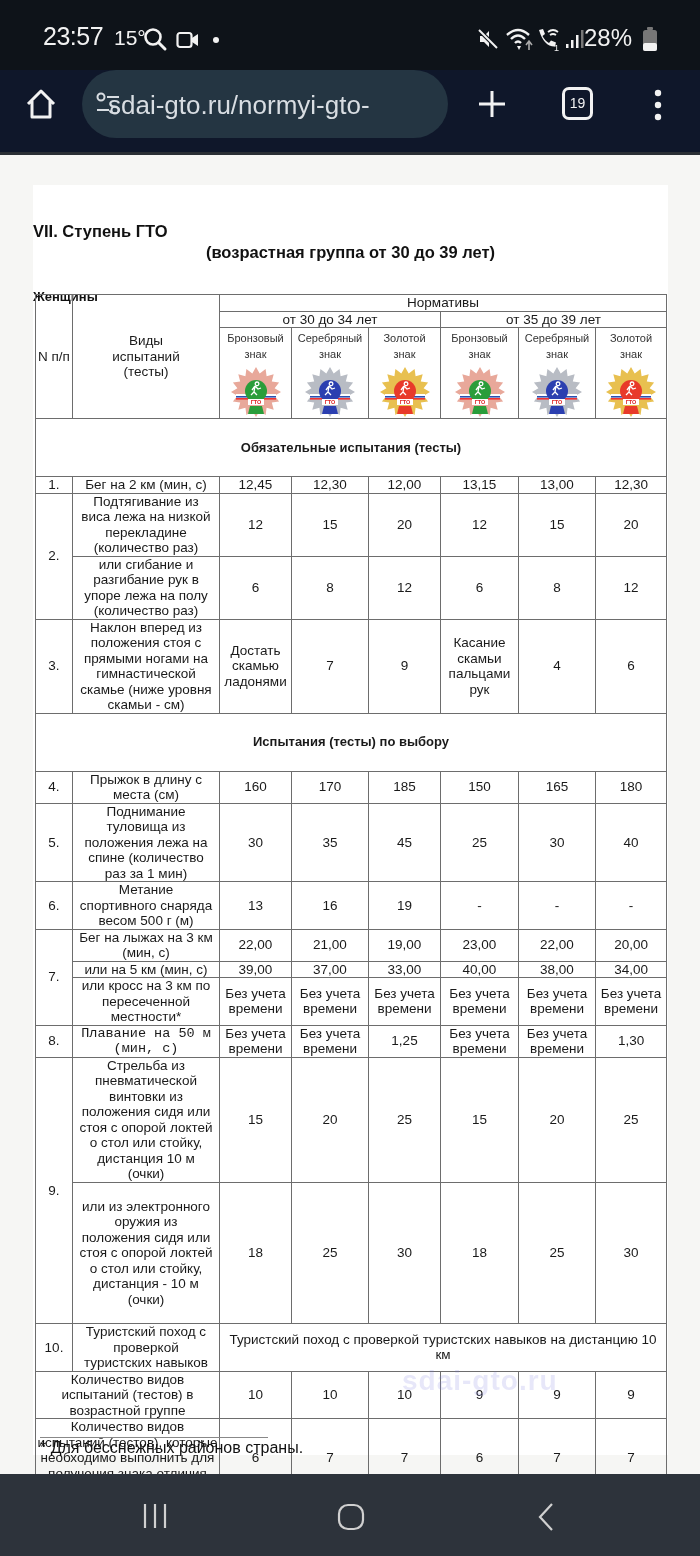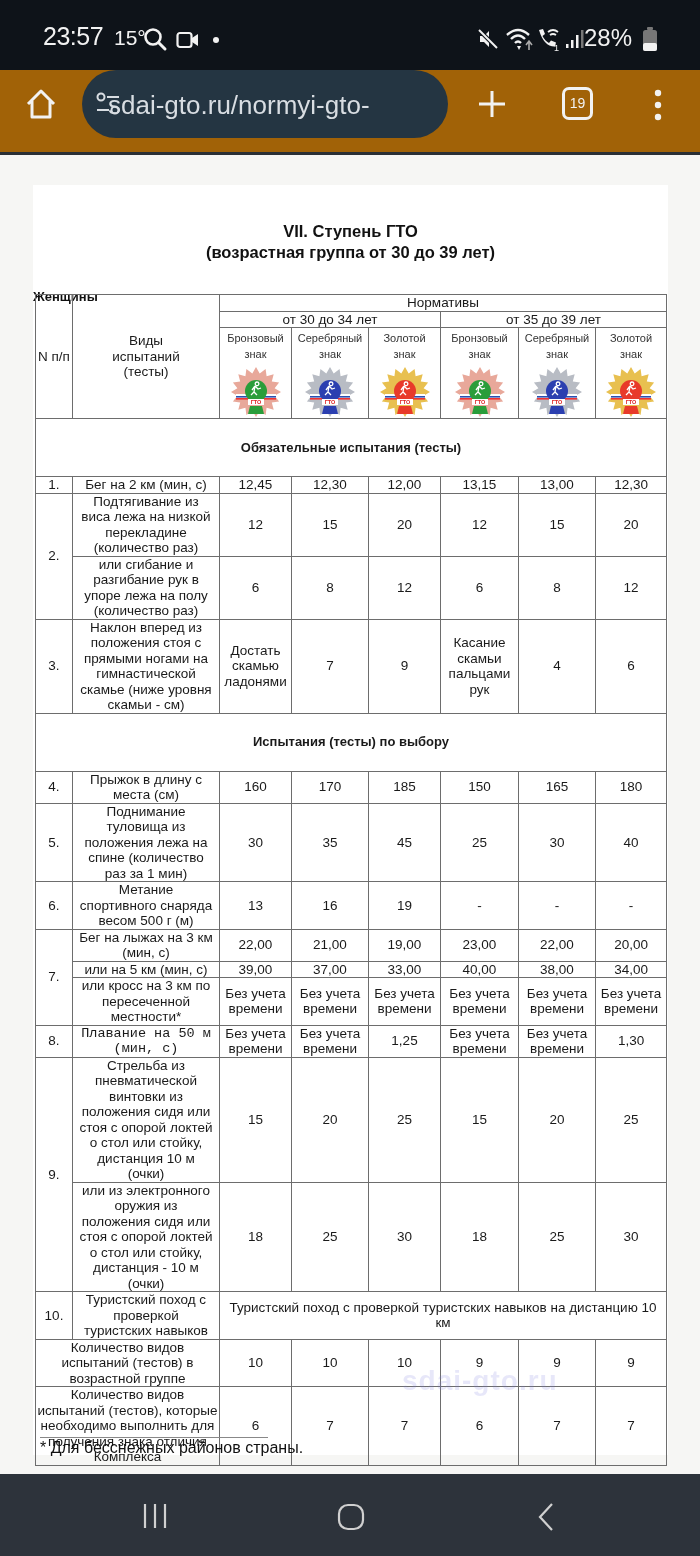--- a/index.html
+++ b/index.html
@@ -2,27 +2,27 @@
 <html><head>
 <meta charset="utf-8">
 <style>
   * { box-sizing: border-box; margin: 0; padding: 0; }
   html, body { width: 700px; height: 1556px; overflow: hidden; background: #f6f6f4; font-family: "Liberation Sans", sans-serif; }
   .statusbar { position: absolute; left: 0; top: 0; width: 700px; height: 70px; background: #0e1319; color: #f2f2f2; }
   .sb-time { position: absolute; left: 43px; top: 22px; font-size: 25px; letter-spacing: -0.5px; }
   .sb-temp { position: absolute; left: 114px; top: 26px; font-size: 21px; }
   .sb-icon { position: absolute; }
   .sb-right { position: absolute; right: 44px; top: 24px; font-size: 24px; }
-  .urlbar { position: absolute; left: 0; top: 70px; width: 700px; height: 83px; background: #a16207; }
+  .urlbar { position: absolute; left: 0; top: 70px; width: 700px; height: 83px; background: #0f172a; }
   .url-pill { position: absolute; left: 82px; top: 0px; width: 366px; height: 68px; background: #243542; border-radius: 34px; }
   .url-text { position: absolute; left: 108px; top: 20px; font-size: 26px; color: #d8dde2; white-space: nowrap; overflow: hidden; width: 338px; }
   .topshadow { position: absolute; left: 0; top: 152px; width: 700px; height: 3px; background: #2a2f35; }
   .page { position: absolute; left: 0; top: 155px; width: 700px; height: 1318px; background: #f6f6f4; }
   .doc { position: absolute; left: 33px; top: 30px; width: 635px; height: 1270px; background: #ffffff; }
-  .title1 { position: absolute; left: 0; width: 635px; top: 37px; text-align: center; font-weight: bold; font-size: 16.5px; color: #111; }
+  .title1 { position: absolute; left: 0; width: 635px; top: 37px; text-align: left; font-weight: bold; font-size: 16.5px; color: #111; }
   .title2 { position: absolute; left: 0; width: 635px; top: 58px; text-align: center; font-weight: bold; font-size: 16.5px; color: #111; }
   .gender { position: absolute; left: 0; width: 635px; top: 104px; text-align: left; font-weight: bold; font-size: 13px; color: #111; }
   table.norms { position: absolute; left: 35px; top: 294px; border-collapse: collapse; table-layout: fixed; width: 631px; font-size: 13.5px; color: #1a1a1a; }
   table.norms td { border: 1.2px solid #6d6d6d; text-align: center; vertical-align: middle; line-height: 15.5px; padding: 0 1px; }
   .badge-cell { font-size: 11px; line-height: 13px; vertical-align: top !important; padding-top: 3px !important; color: #333; }
   .badge { display: block; margin: 4px auto 0; width: 52px; height: 52px; }
   .section-title { font-weight: bold; font-size: 13px; }
   .watermark { position: absolute; left: 402px; top: 1365px; font-size: 28px; font-weight: bold; color: rgba(120,120,220,0.18); letter-spacing: 1px; }
   .footnote-line { position: absolute; left: 40px; top: 1437px; width: 228px; height: 1px; background: #888; }
   .footnote { position: absolute; left: 40px; top: 1439px; font-size: 16px; color: #111; }
@@ -320,21 +320,21 @@
     <td rowspan="2">9.</td>
     <td style="padding: 0px 6px;">Стрельба из пневматической винтовки из положения сидя или стоя с опорой локтей о стол или стойку, дистанция 10 м (очки)</td>
   <td>15</td>
         <td>20</td>
         <td>25</td>
         <td>15</td>
         <td>20</td>
         <td>25</td>
       </tr>
   <tr style="height:107px">
-    <td style="padding: 0px 6px;">или из электронного оружия из положения сидя или стоя с опорой локтей о стол или стойку, дистанция - 10 м (очки)</td>
+    <td style="padding: 16px 6px;">или из электронного оружия из положения сидя или стоя с опорой локтей о стол или стойку, дистанция - 10 м (очки)</td>
   <td>18</td>
         <td>25</td>
         <td>30</td>
         <td>18</td>
         <td>25</td>
         <td>30</td>
       </tr>
   <tr style="height:46px">
     <td>10.</td>
     <td style="padding: 0px 6px;">Туристский поход с проверкой туристских навыков</td>

